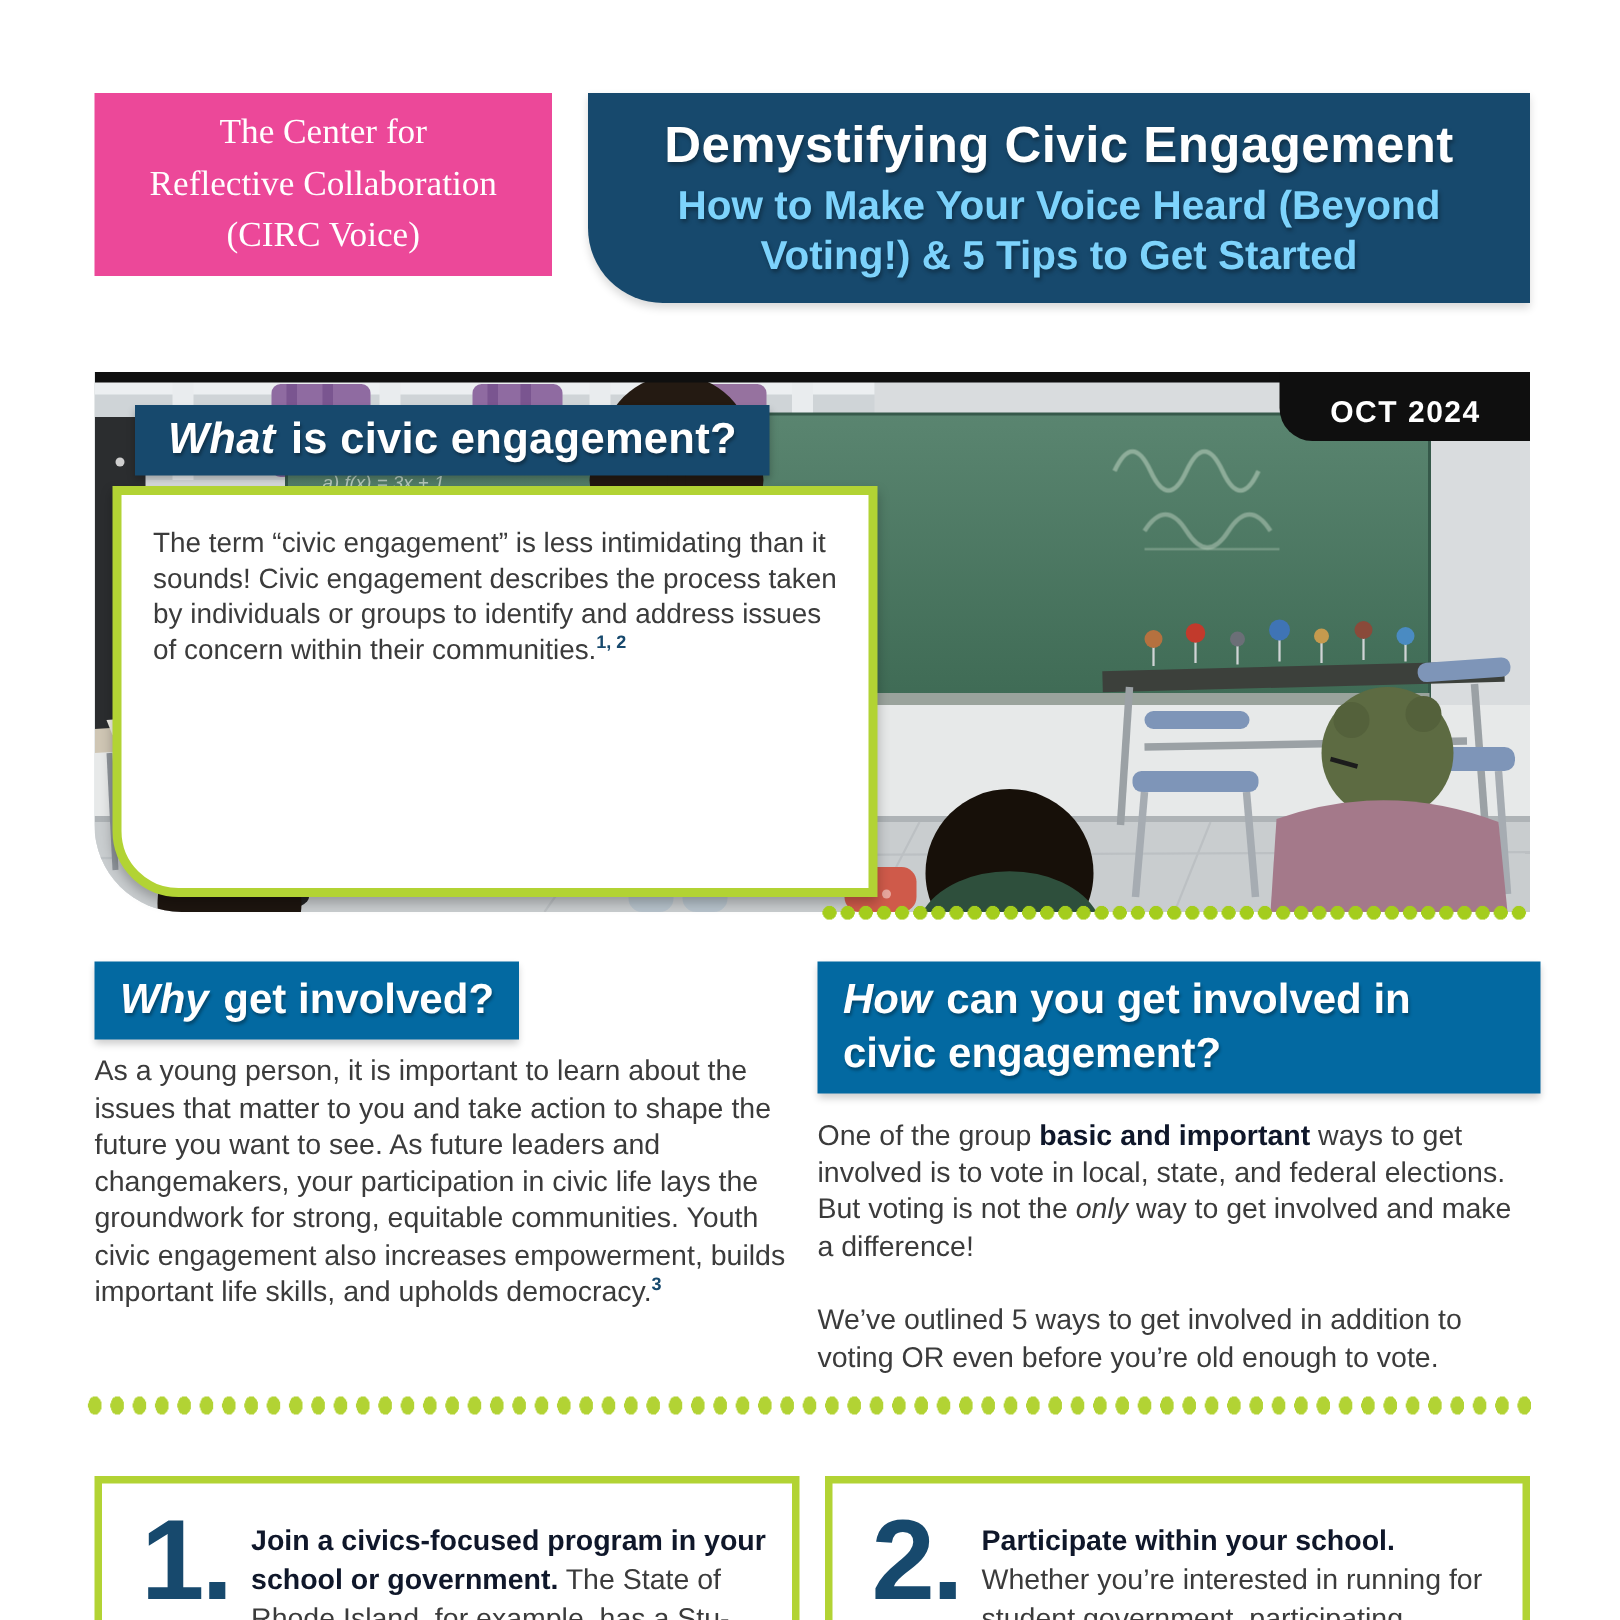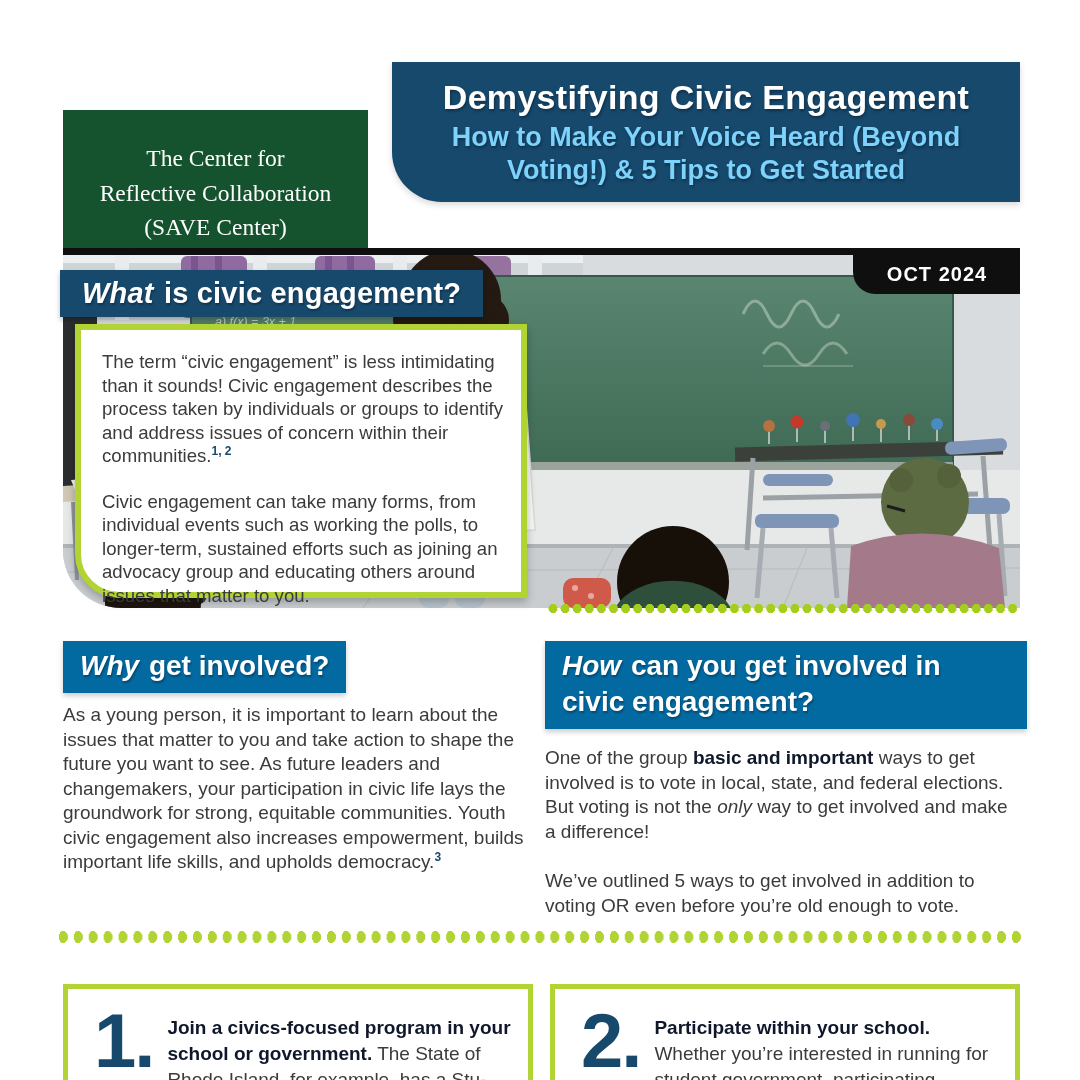--- a/index.html
+++ b/index.html
@@ -7,25 +7,24 @@
   body {
     width:1080px; height:1080px; overflow:hidden; position:relative;
     background:#ffffff;
     font-family:"Liberation Sans","DejaVu Sans",sans-serif;
     color:#3b3b3b;
   }
   .abs { position:absolute; }
 
   
   .brand-box {
-    left:63px; top:62px; width:305px; height:166px;
-    background:#14532d;
+    left:63px; top:62px; width:305px; height:122px;
+    background:#ec4899;
     display:flex; flex-direction:column; align-items:center; justify-content:center;
     text-align:center;
-    margin-top:48px;
   }
   .brand-line {
     font-family:"Liberation Serif","DejaVu Serif",serif;
     color:#ffffff; font-size:23.5px; line-height:1.48; font-weight:500;
   }
   .header-box {
     left:392px; top:62px; width:628px; height:140px;
     background:#17496D;
     border-radius:0 0 0 50px;
     display:flex; flex-direction:column; align-items:center; justify-content:center;
@@ -41,30 +40,30 @@
     text-shadow:1px 2px 3px rgba(0,0,0,.35);
   }
 
   
   .photo {
     left:63px; top:248px; width:957px; height:360px;
     border-radius:0 0 0 58px; overflow:hidden; background:#d9dcde;
   }
   .photo svg { display:block; }
   .what-heading {
-    left:60px; top:270px; height:47px;
+    left:90px; top:270px; height:47px;
     background:#17496D; color:#fff;
     font-size:29px; font-weight:bold; line-height:47px;
     padding:0 22px; letter-spacing:.2px;
     text-shadow:1px 2px 2px rgba(0,0,0,.3);
     box-shadow:0 3px 5px rgba(0,0,0,.25);
   }
   .what-heading em, .sec-heading em { font-style:italic; margin-right:2px; }
   .intro-box {
-    left:75px; top:324px; width:452px; height:274px;
+    left:75px; top:324px; width:510px; height:274px;
     background:#ffffff; border:6px solid #B2D334;
     border-radius:0 0 0 44px;
     padding:20px 16px 0 21px;
     box-shadow:0 4px 8px rgba(0,0,0,.25);
   }
   .intro-box p { margin:0 0 22px 0; font-size:18.6px; line-height:23.5px; color:#3b3b3b; }
   .sup { color:#17496D; font-weight:bold; font-size:12px; vertical-align:super; line-height:0; }
 
   .photo-dots {
     left:547px; top:602px; width:472px; height:13px;
@@ -115,21 +114,21 @@
   .badge-text {
     font-weight:bold; fill:#ffffff; font-size:20px; letter-spacing:1px;
   }
 </style>
 </head>
 <body>
 
 <div class="abs brand-box">
   <div class="brand-line">The Center for</div>
   <div class="brand-line">Reflective Collaboration</div>
-  <div class="brand-line">(SAVE Center)</div>
+  <div class="brand-line">(CIRC Voice)</div>
 </div>
 
 <div class="abs header-box">
   <div class="header-title">Demystifying Civic Engagement</div>
   <div class="header-subtitle">How to Make Your Voice Heard (Beyond Voting!) &amp; 5 Tips to Get Started</div>
 </div>
 
 <div class="abs photo">
   <svg width="957" height="360" viewBox="0 0 957 360">
     <defs>
@@ -297,21 +296,20 @@
     <text class="badge-text" x="874" y="33" text-anchor="middle">OCT 2024</text>
   </svg>
 </div>
 
 <div class="abs what-heading">
   <em>What</em><span> is civic engagement?</span>
 </div>
 
 <div class="abs intro-box">
   <p><span>The term “civic engagement” is less intimidating than it sounds! Civic engagement describes the process taken by individuals or groups to identify and address issues of concern within their communities.</span><sup class="sup">1, 2</sup></p>
-  <p>Civic engagement can take many forms, from individual events such as working the polls, to longer-term, sustained efforts such as joining an advocacy group and educating others around issues that matter to you.</p>
 </div>
 
 <div class="abs photo-dots"></div>
 
 <div class="abs sec-heading why-heading">
   <em>Why</em><span> get involved?</span>
 </div>
 <div class="abs body-text why-body">
   <span>As a young person, it is important to learn about the issues that matter to you and take action to shape the future you want to see. As future leaders and changemakers, your participation in civic life lays the groundwork for strong, equitable communities. Youth civic engagement also increases empowerment, builds important life skills, and upholds democracy.</span><sup class="sup">3</sup>
 </div>

